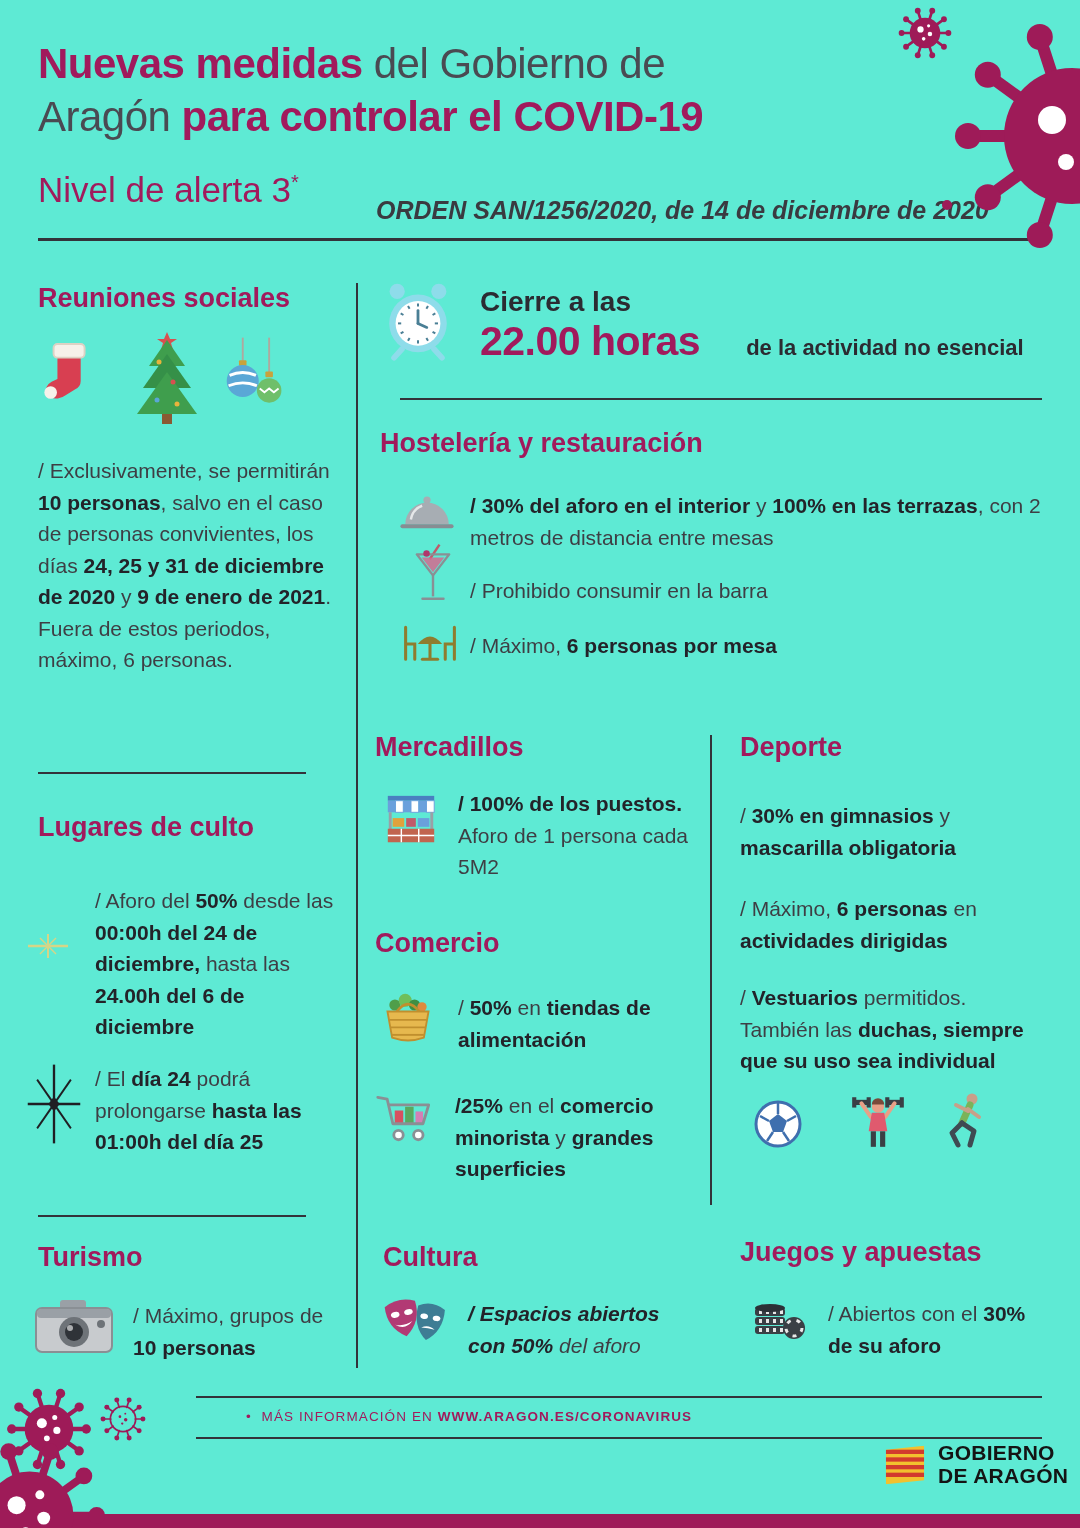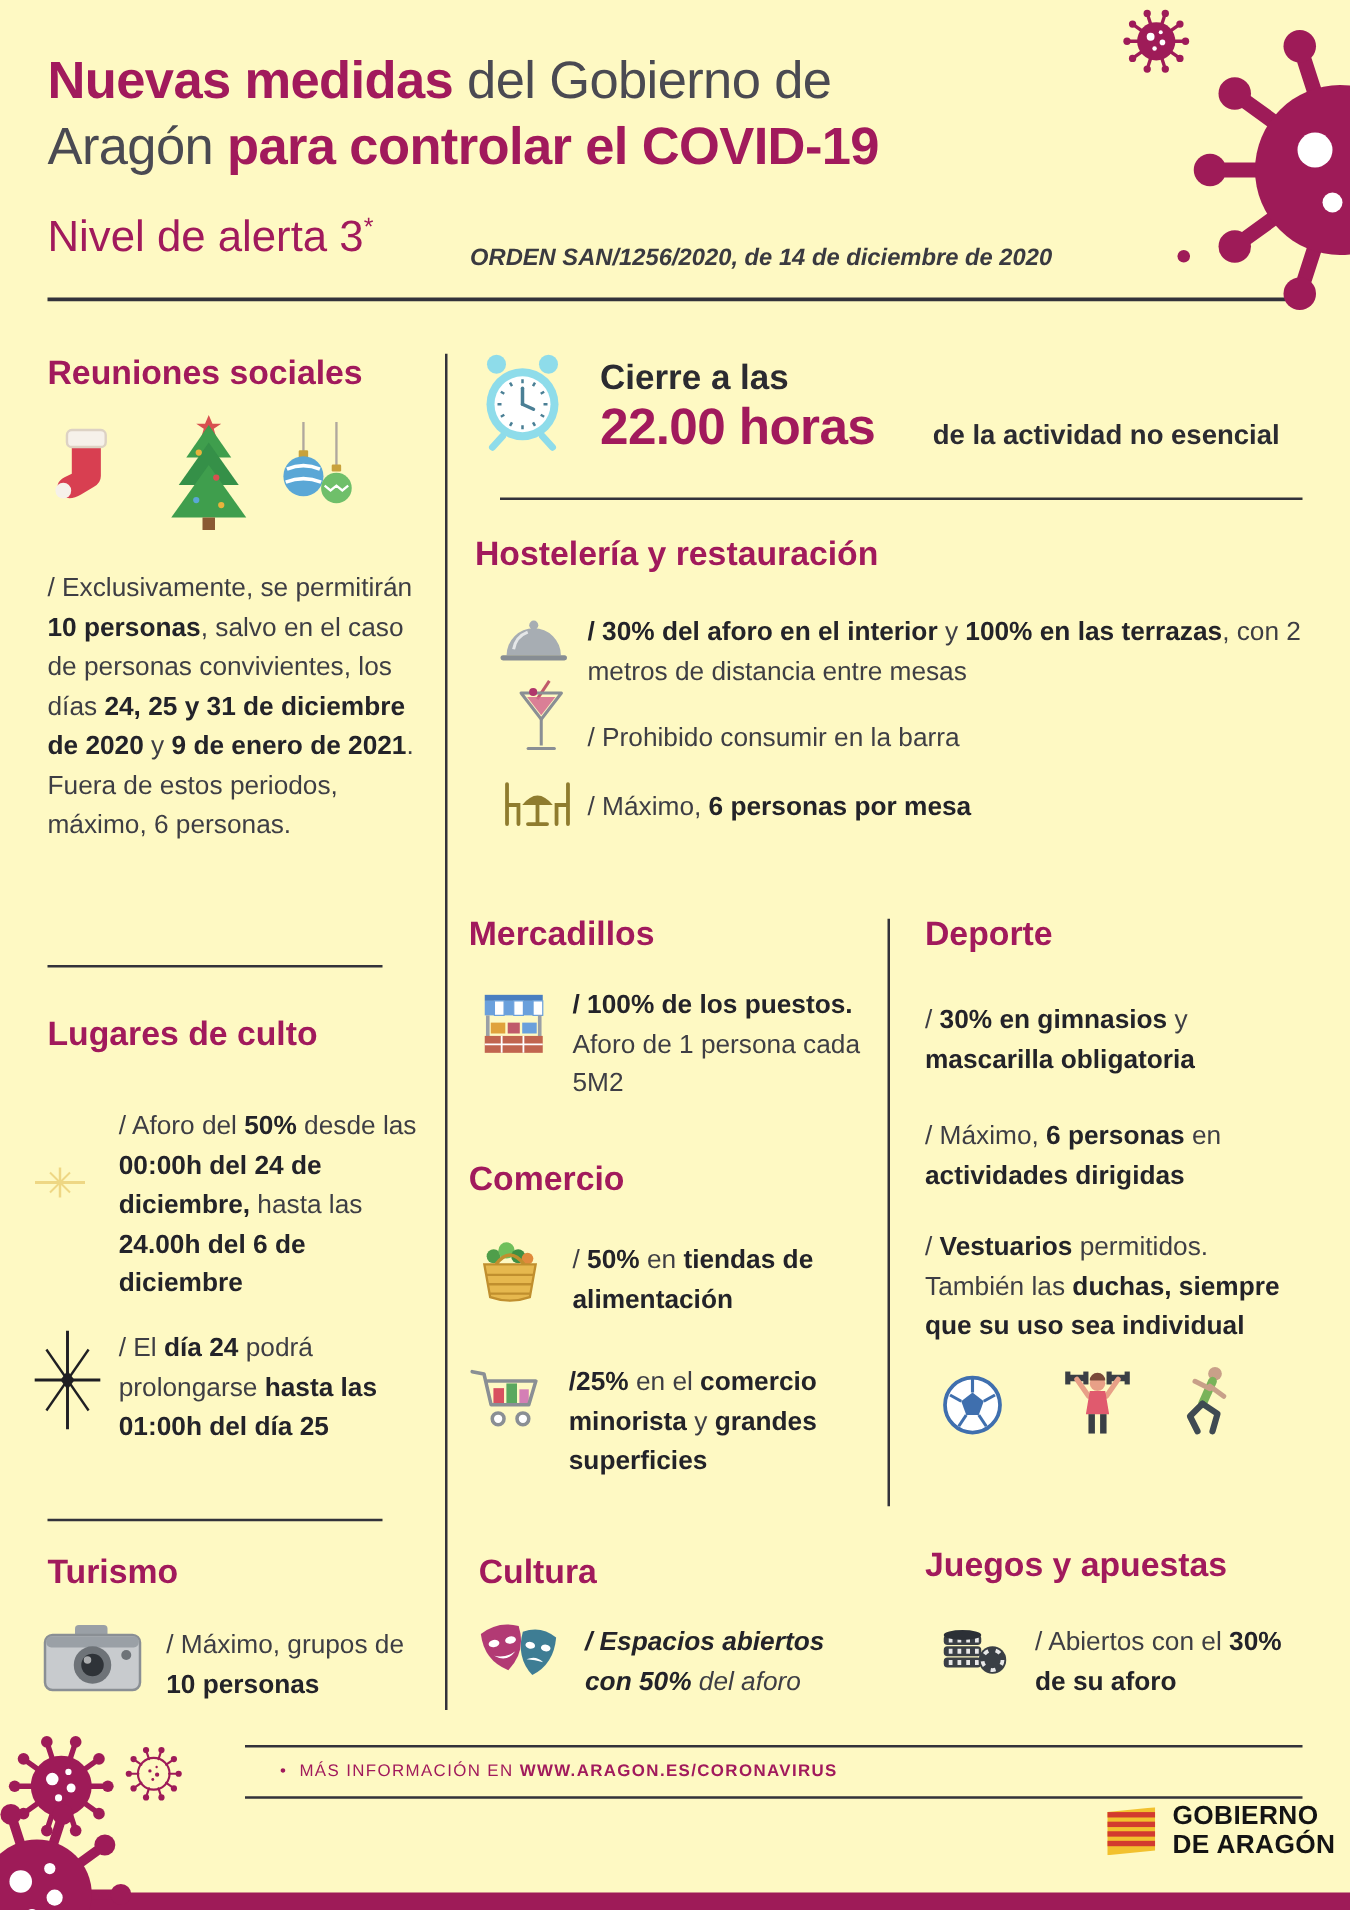--- a/index.html
+++ b/index.html
@@ -1,37 +1,37 @@
 <!DOCTYPE html>
 <html><head>
 <meta charset="utf-8">
 <style>
   *{margin:0;padding:0;box-sizing:border-box}
   :root{
     --accent:#a11a5c; --burgundy:#9e1b58; --ink:#3e3e44; --dark:#26262b; --rule:#33333a;
   }
   html,body{background:#ddd;}
   body{font-family:"Liberation Sans","DejaVu Sans",sans-serif;}
-  .page{position:relative;width:1080px;height:1528px;background:#fef9c3;overflow:hidden;margin:0 auto;}
+  .page{position:relative;width:1080px;height:1528px;background:#5eead4;overflow:hidden;margin:0 auto;}
   .abs{position:absolute;}
   .hr{position:absolute;height:2px;background:var(--rule);}
   .vr{position:absolute;width:2px;background:var(--rule);}
   .title{font-size:42px;line-height:1.26;letter-spacing:-0.5px;color:#4a4a52;font-weight:400;}
   .title .acc{color:var(--accent);font-weight:700;}
   .alert{font-size:35px;color:var(--accent);font-weight:400;}
   .alert sup{font-size:20px;}
-  .order{font-size:19px;font-style:italic;font-weight:700;color:#3a3a40;}
+  .order{font-size:25px;font-style:italic;font-weight:700;color:#3a3a40;}
   .sec-h{font-size:27px;font-weight:700;color:var(--accent);}
   .txt{font-size:21px;line-height:1.5;color:var(--ink);}
   .txt .b{font-weight:700;color:#232329;}
   .closure-l1{font-size:28px;font-weight:700;color:#2b2b31;}
   .closure-row{display:flex;align-items:baseline;gap:14px;}
   .closure-time{font-size:41px;font-weight:700;color:var(--accent);letter-spacing:-0.5px;text-align:center;}
   .closure-l2{font-size:22px;font-weight:700;color:#2b2b31;margin-left:32px;}
-  .footer-info{font-size:13.5px;letter-spacing:1.1px;color:var(--accent);}
+  .footer-info{font-size:13.5px;letter-spacing:1.1px;color:var(--accent);margin-left:22px;}
   .footer-info .link{font-weight:700;}
   .logo{display:flex;align-items:center;gap:10px;}
   .logo-text{font-size:21px;font-weight:700;line-height:1.08;color:#141414;letter-spacing:0.3px;}
   .bottom-bar{position:absolute;left:0;top:1514px;width:1080px;height:14px;background:var(--burgundy);}
   .virus{color:var(--burgundy);}
   .dot{position:absolute;border-radius:50%;background:var(--burgundy);}
   svg{display:block;}
 </style>
 </head>
 <body>

